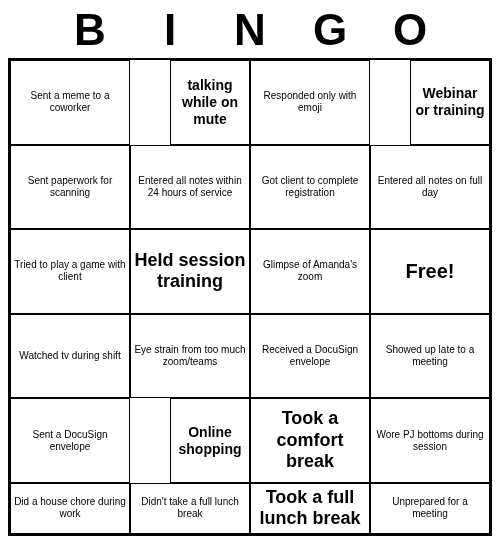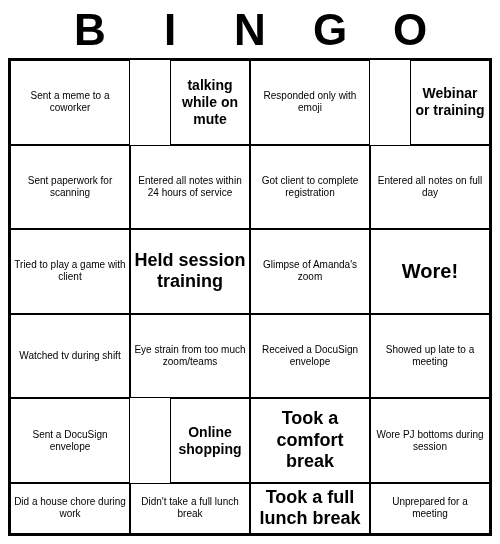--- a/index.html
+++ b/index.html
@@ -76,21 +76,21 @@
     <div class="bingo-cell large-text">talking while on mute</div>
     <div class="bingo-cell">Responded only with emoji</div>
     <div class="bingo-cell large-text">Webinar or training</div>
     <div class="bingo-cell">Sent paperwork for scanning</div>
     <div class="bingo-cell">Entered all notes within 24 hours of service</div>
     <div class="bingo-cell">Got client to complete registration</div>
     <div class="bingo-cell">Entered all notes on full day</div>
     <div class="bingo-cell">Tried to play a game with client</div>
     <div class="bingo-cell xlarge-text">Held session training</div>
     <div class="bingo-cell">Glimpse of Amanda's zoom</div>
-    <div class="bingo-cell free">Wore!</div>
+    <div class="bingo-cell free">Free!</div>
     <div class="bingo-cell">Watched tv during shift</div>
     <div class="bingo-cell">Eye strain from too much zoom/teams</div>
     <div class="bingo-cell">Received a DocuSign envelope</div>
     <div class="bingo-cell">Showed up late to a meeting</div>
     <div class="bingo-cell">Sent a DocuSign envelope</div>
     <div class="bingo-cell large-text">Online shopping</div>
     <div class="bingo-cell xlarge-text">Took a comfort break</div>
     <div class="bingo-cell">Wore PJ bottoms during session</div>
     <div class="bingo-cell">Did a house chore during work</div>
     <div class="bingo-cell">Didn't take a full lunch break</div>

